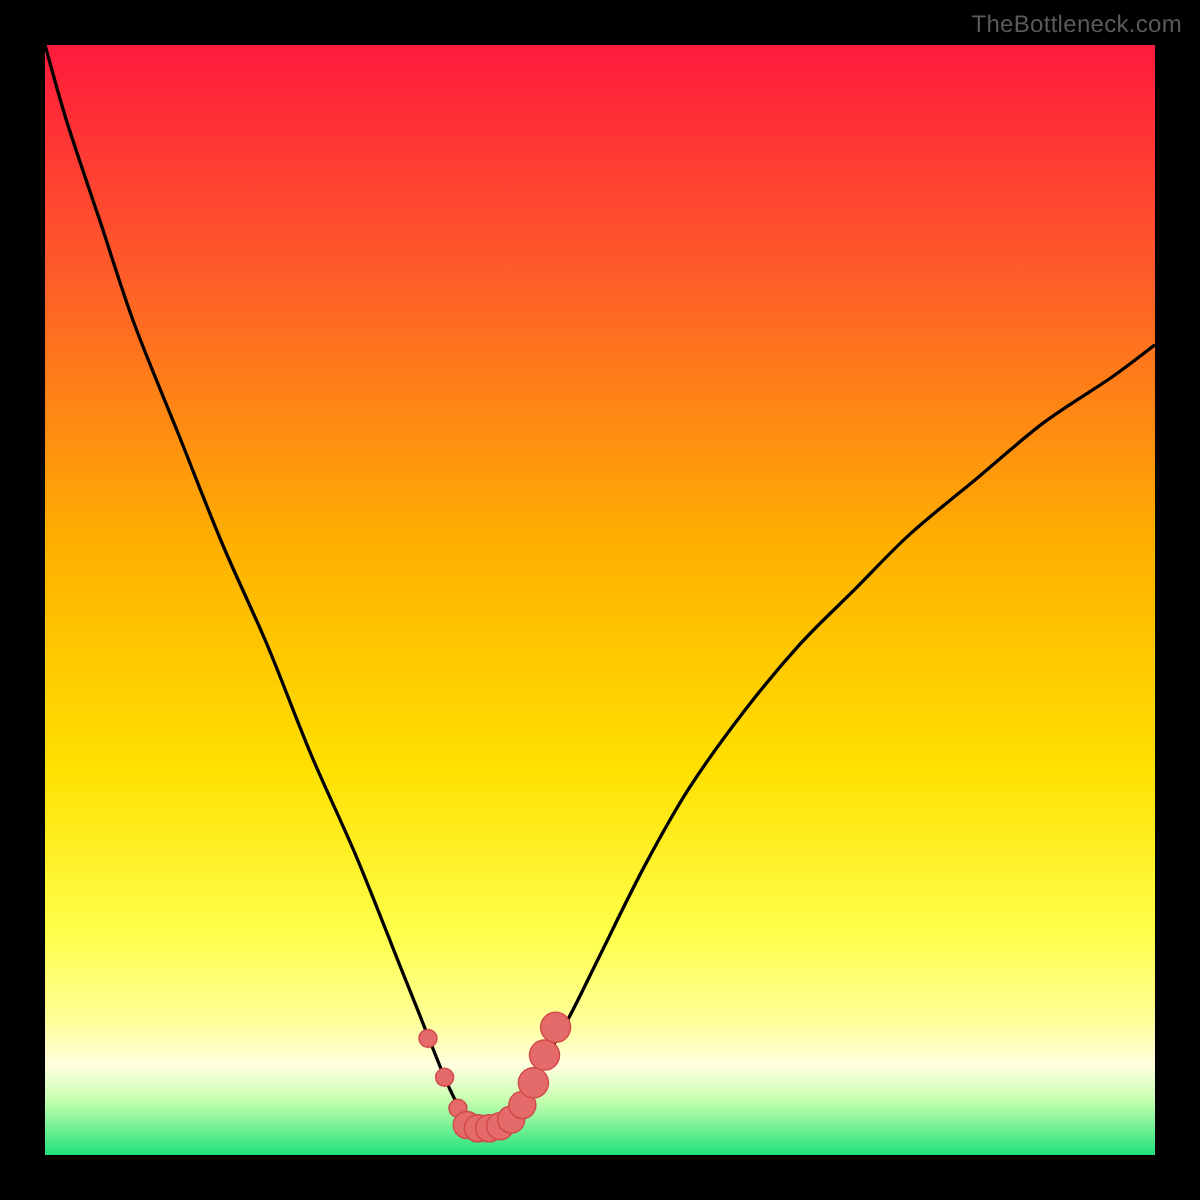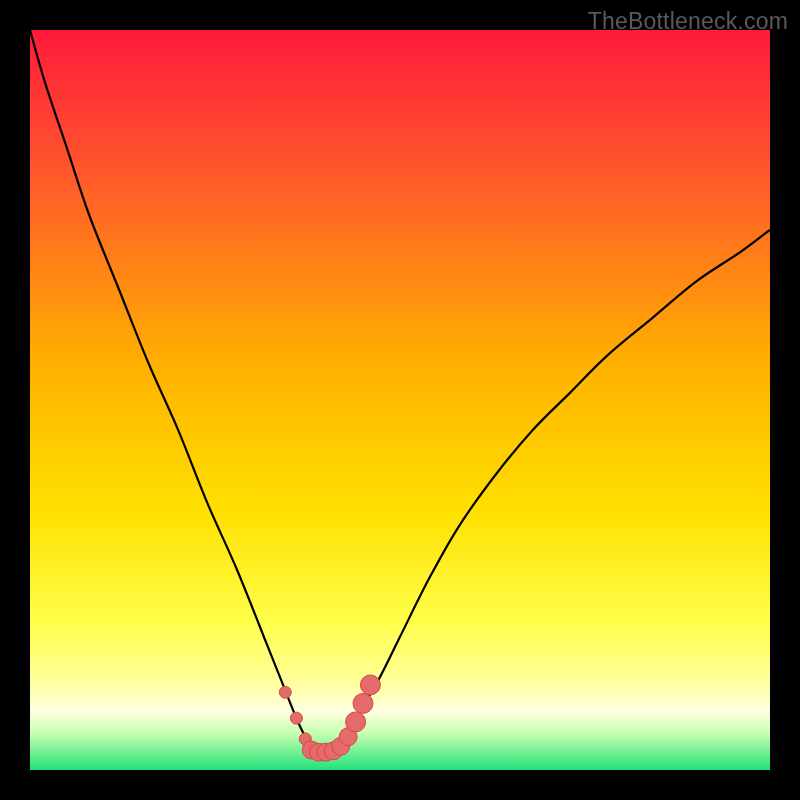--- a/index.html
+++ b/index.html
@@ -34,21 +34,21 @@
     position: absolute;
     inset: 0;
     width: 100%;
     height: 100%;
   }
   .watermark {
     position: absolute;
     top: 8px;
     right: 12px;
     color: #5a5a5a;
-    font-size: 23px;
+    font-size: 16px;
     font-weight: 500;
     letter-spacing: 0.2px;
   }
 </style>
 </head>
 <body>
 
 <div class="frame">
   <div class="plot-area">
     <svg class="gradient-bg" viewBox="0 0 740 740" preserveAspectRatio="none">

